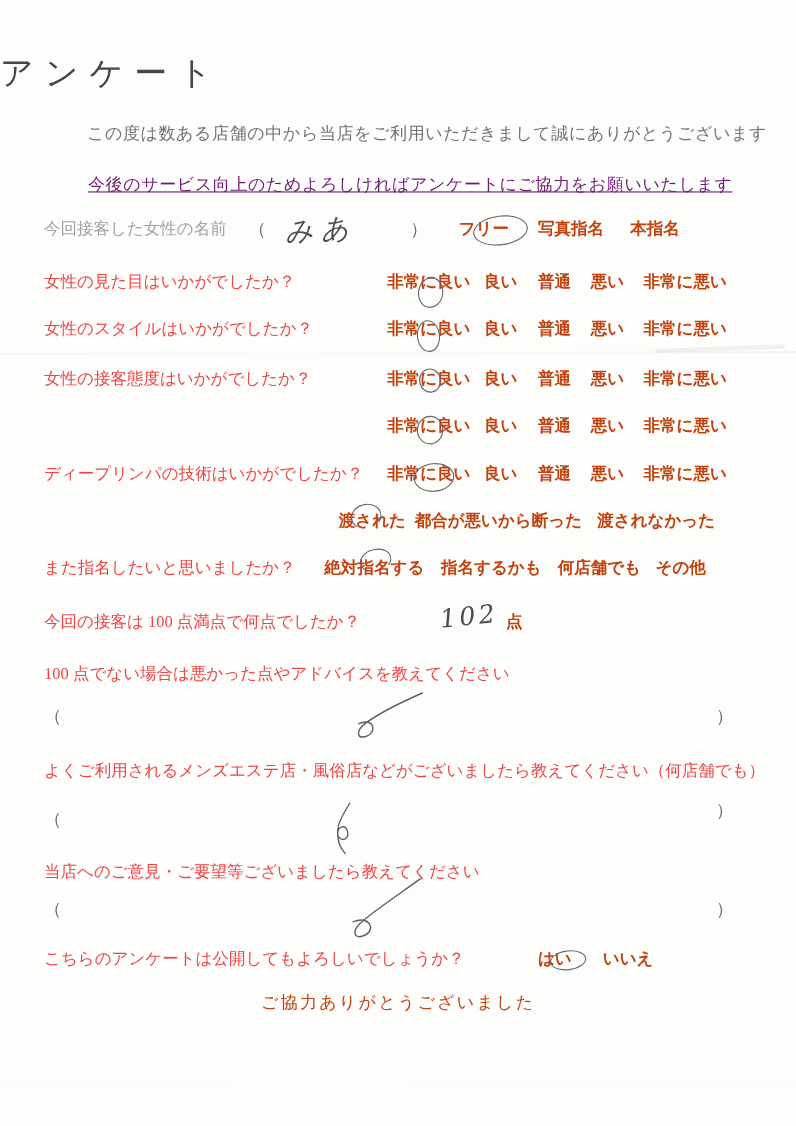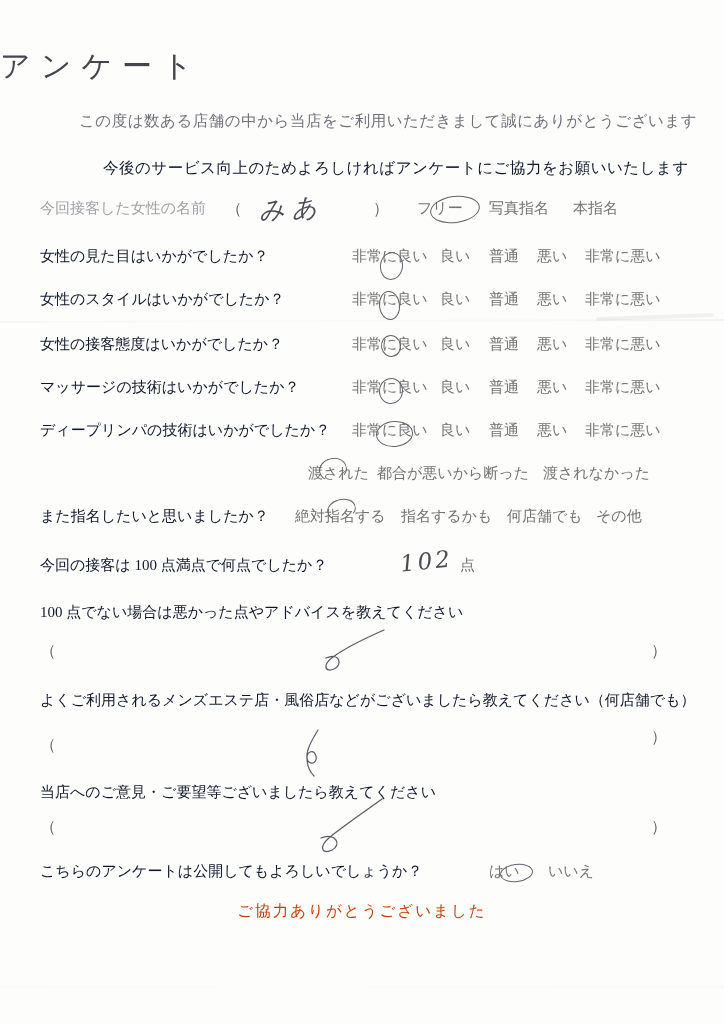--- a/index.html
+++ b/index.html
@@ -14,24 +14,24 @@
   }
   .r{position:absolute;left:0;width:100%;height:24px;font-size:15px;}
   .r span{position:absolute;top:0;white-space:nowrap;}
   .title{
     position:absolute;top:46px;left:0;right:0;
     text-align:left;font-size:30px;letter-spacing:10px;
     color:#45454d;font-weight:400;
   }
   .intro{position:absolute;white-space:nowrap;font-size:15.5px;}
   .intro1{top:111px;left:79px;color:#70707a;letter-spacing:.5px;}
-  .intro2{top:158px;left:103px;color:#0f172a;letter-spacing:.5px;}
-  .faded{color:#0f172a;}
+  .intro2{top:158px;left:80px;color:#701a75;letter-spacing:.5px;text-decoration:underline;}
+  .faded{color:#ef4444;}
   .vfaded{color:#a0a0a6;}
-  .ans{color:#737373;}
+  .ans{color:#c2410c;font-weight:bold;}
   .paren{color:#6a6a72;font-size:16px;}
   .hand{
     font-style:italic;color:#4c4c54;
     font-family:"DejaVu Serif","Liberation Serif",serif;
   }
   .circle{
     position:absolute;border:1.3px solid #63636c;border-radius:50%;
     background:transparent;
   }
   .scribble{position:absolute;}
@@ -92,21 +92,20 @@
     <span style="left:40px" class="faded">女性の接客態度はいかがでしたか？</span>
     <span style="left:352px" class="ans">非常に良い</span>
     <span style="left:440px" class="ans">良い</span>
     <span style="left:489px" class="ans">普通</span>
     <span style="left:537px" class="ans">悪い</span>
     <span style="left:585px" class="ans">非常に悪い</span>
     <div class="circle" style="left:381px;top:0px;width:18px;height:20px;transform:rotate(-10deg)"></div>
   </div>
 
   <div class="r" style="top:378px">
-    <span style="left:40px" class="faded">マッサージの技術はいかがでしたか？</span>
     <span style="left:352px" class="ans">非常に良い</span>
     <span style="left:440px" class="ans">良い</span>
     <span style="left:489px" class="ans">普通</span>
     <span style="left:537px" class="ans">悪い</span>
     <span style="left:585px" class="ans">非常に悪い</span>
     <div class="circle" style="left:379px;top:0px;width:22px;height:24px;transform:rotate(5deg)"></div>
   </div>
 
   <div class="r" style="top:421px">
     <span style="left:40px" class="faded">ディープリンパの技術はいかがでしたか？</span>

